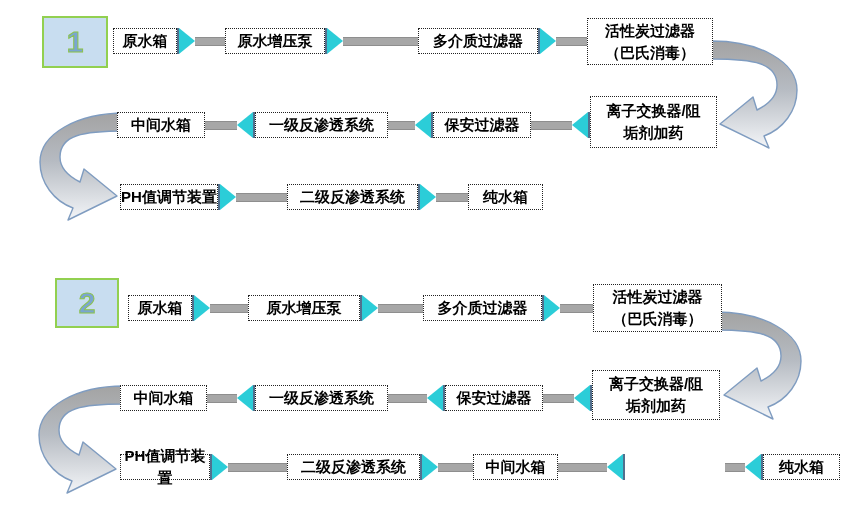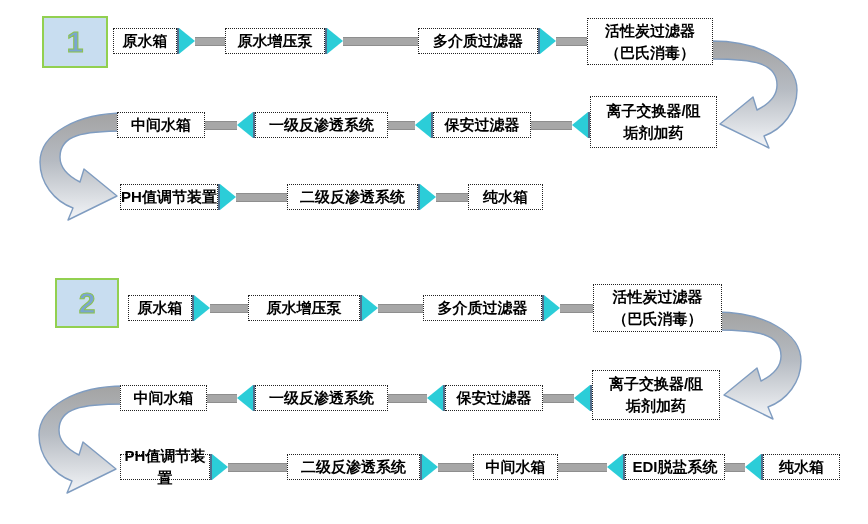--- a/index.html
+++ b/index.html
@@ -178,21 +178,20 @@
     <span class="edge"></span>
       <span class="tri-r"></span>
       <span class="bar"></span>
   </div>
   <div class="node" style="left:473px;top:454px;width:85px">中间水箱</div>
   <div class="conn" style="left:558px;top:454px;width:67px">
     <span class="bar"></span>
       <span class="tri-l"></span>
       <span class="edge"></span>
   </div>
-  <div class="node" style="left:625px;top:454px;width:100px">EDI脱盐系统</div>
   <div class="conn" style="left:725px;top:454px;width:38px">
     <span class="bar"></span>
       <span class="tri-l"></span>
       <span class="edge"></span>
   </div>
   <div class="node" style="left:763px;top:454px;width:77px">纯水箱</div>
 
 </div>
 
 </body></html>

